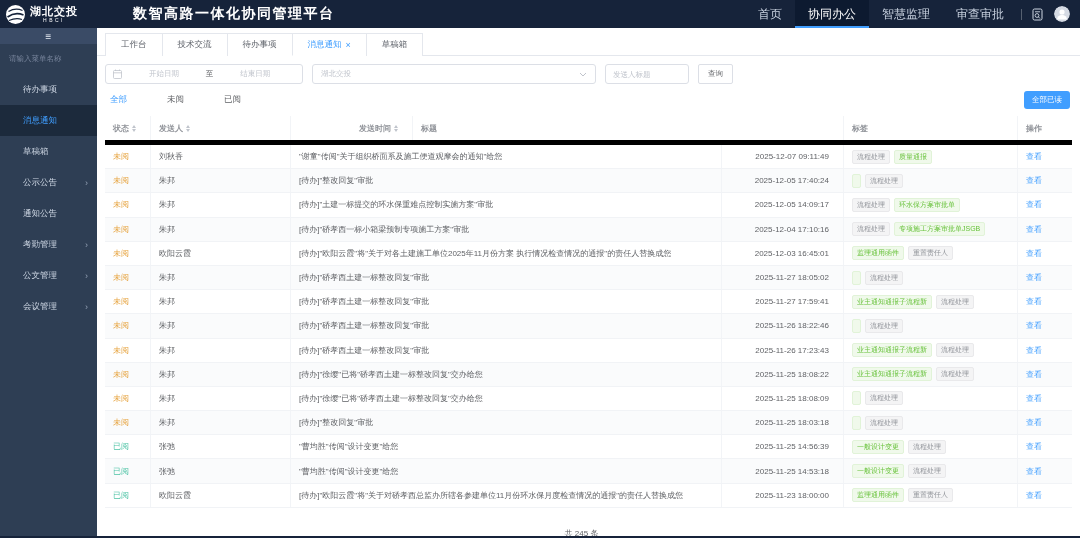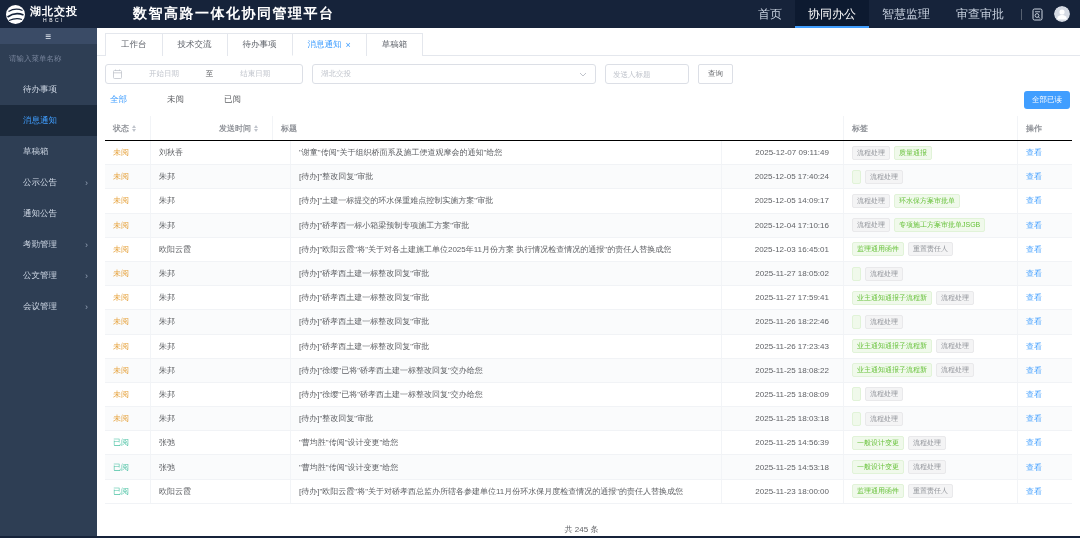--- a/index.html
+++ b/index.html
@@ -58,21 +58,21 @@
   .btn-plain{height:20px;padding:0 9px;border:1px solid #dcdfe6;border-radius:2px;background:#fff;
              font-size:7.5px;color:#606266;cursor:pointer;font-family:"Liberation Sans",sans-serif;}
   .viewbar{display:flex;align-items:center;padding:7px 10px 5px 13px;}
   .view-tab{font-size:8.5px;color:#606266;margin-right:40px;cursor:pointer;}
   .view-tab.active{color:#409eff;}
   .btn-primary{margin-left:auto;background:#409eff;color:#fff;border:none;border-radius:3px;height:18px;
                padding:0 8px;font-size:7.5px;cursor:pointer;font-family:"Liberation Sans",sans-serif;}
   
   .table{margin:2px 8px 0 8px;}
   .thead,.tr{display:flex;align-items:stretch;}
-  .thead{height:24px;border-bottom:1px solid #000000;color:#909399;font-size:8px;font-weight:bold;}
+  .thead{height:24px;border-bottom:5px solid #000000;color:#909399;font-size:8px;font-weight:bold;}
   .tr{height:23.2px;border-bottom:1px solid #f1f3f6;font-size:8px;color:#606266;}
   .tr:nth-child(even){background:#fafbfc;}
   .cell{padding:0 8px;box-sizing:border-box;border-right:1px solid #f2f4f7;display:flex;align-items:center;
         overflow:hidden;white-space:nowrap;}
   .c0{width:46px;flex-shrink:0;}
   .c1{width:140px;flex-shrink:0;}
   .c2{flex:1;min-width:0;}
   .c3{width:122px;flex-shrink:0;justify-content:flex-end;padding-right:14px;}
   .c4{width:174px;flex-shrink:0;}
   .c5{width:54px;flex-shrink:0;border-right:none;}
@@ -243,20 +243,27 @@
 
       <div class="table">
         <div class="thead">
             <div class="cell c0">
               <span>状态</span>
               <span class="caret">
                 <i class="up"></i>
                 <i class="down"></i>
               </span>
             </div>
+            <div class="cell c1">
+              <span>发送人</span>
+              <span class="caret">
+                <i class="up"></i>
+                <i class="down"></i>
+              </span>
+            </div>
             <div class="cell c3">
               <span>发送时间</span>
               <span class="caret">
                 <i class="up"></i>
                 <i class="down"></i>
               </span>
             </div>
             <div class="cell c2">
               <span>标题</span>
             </div>

